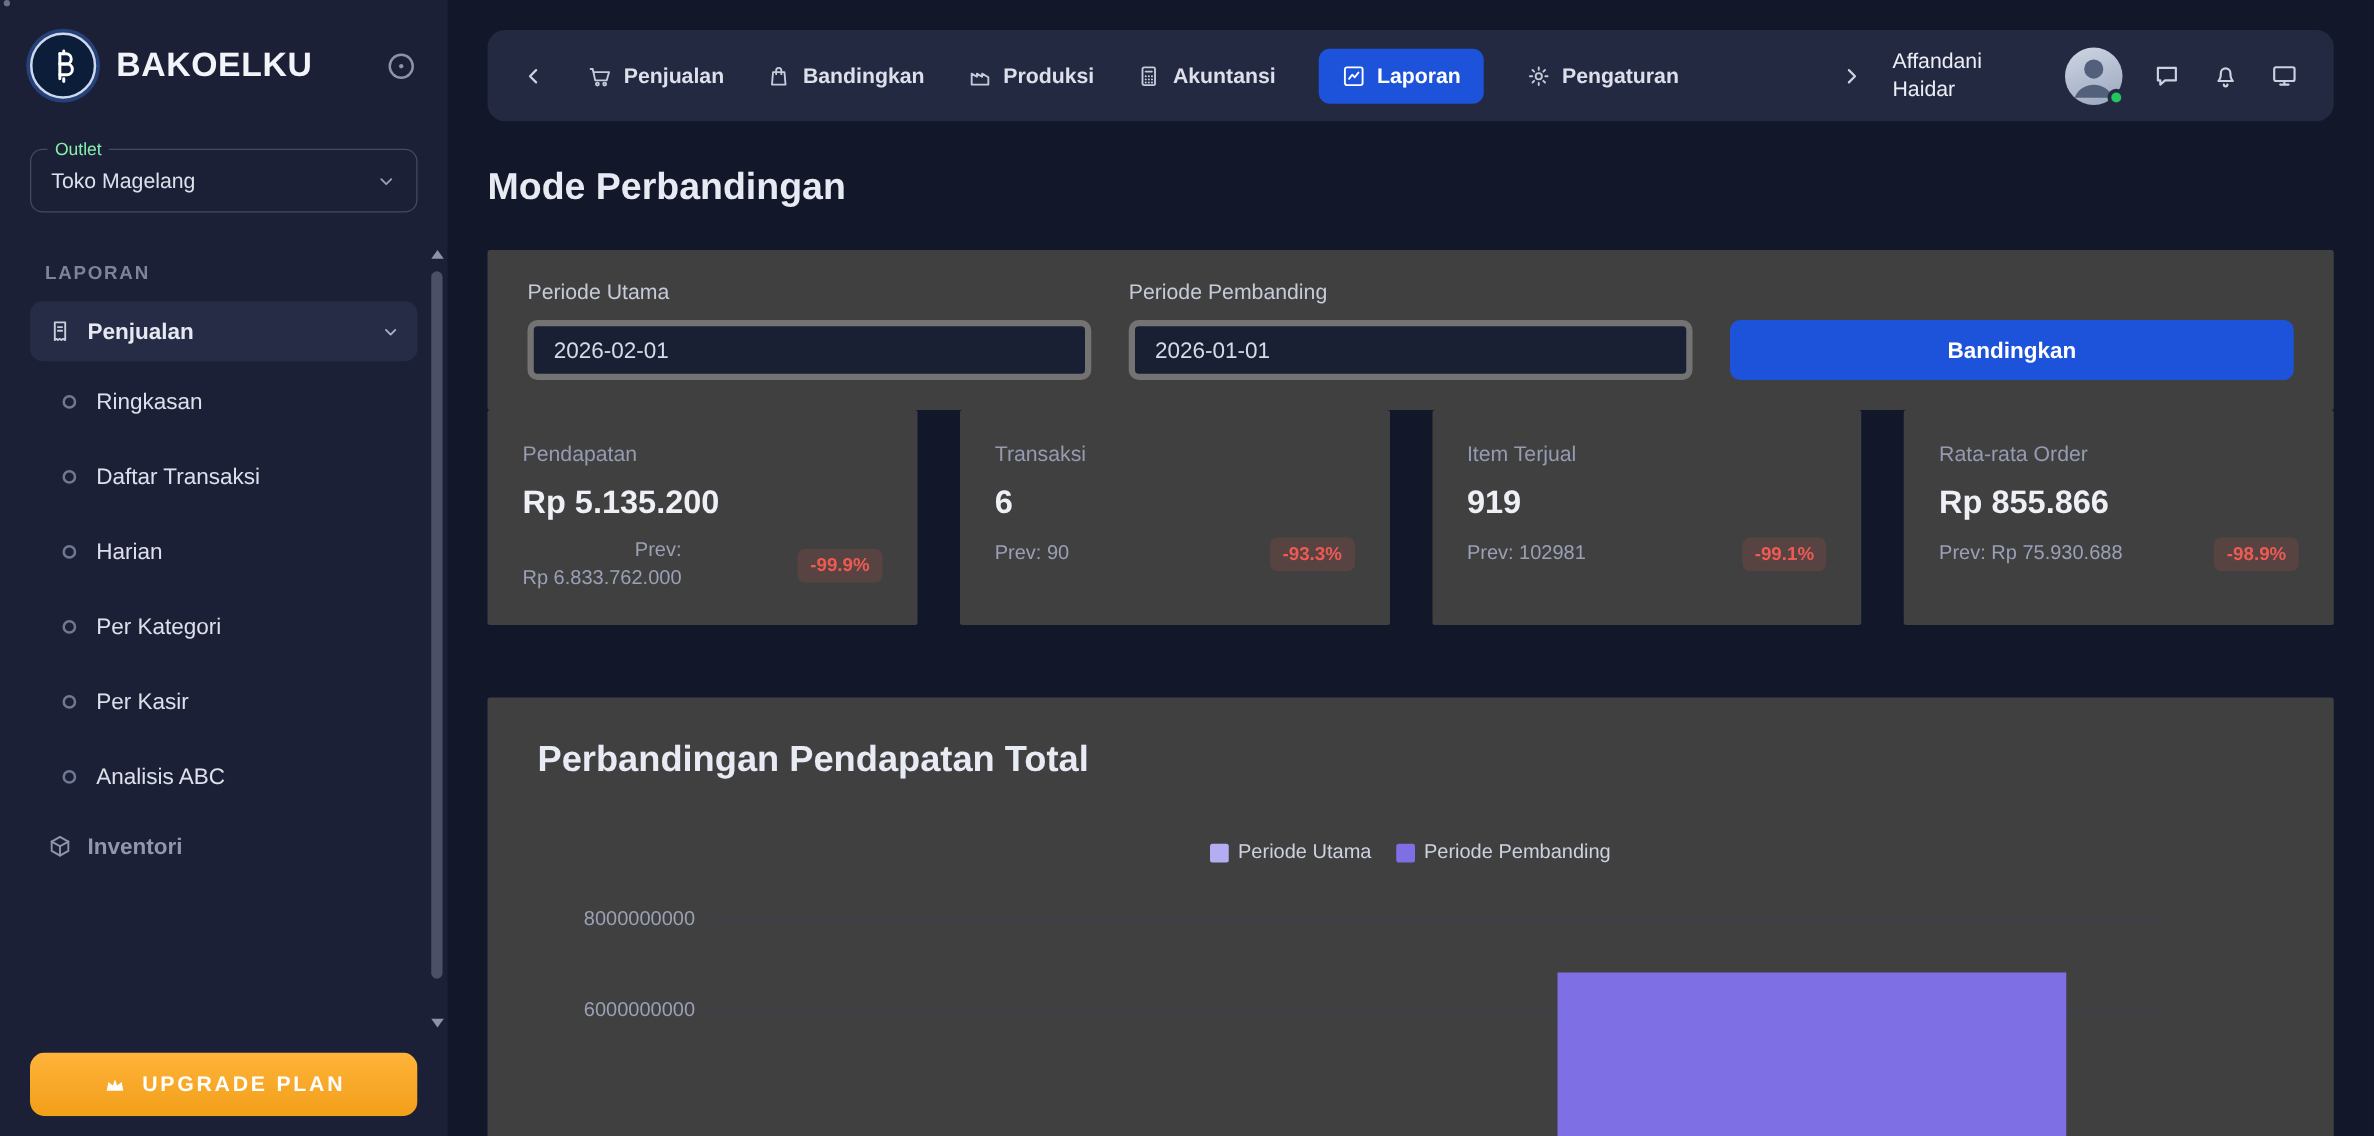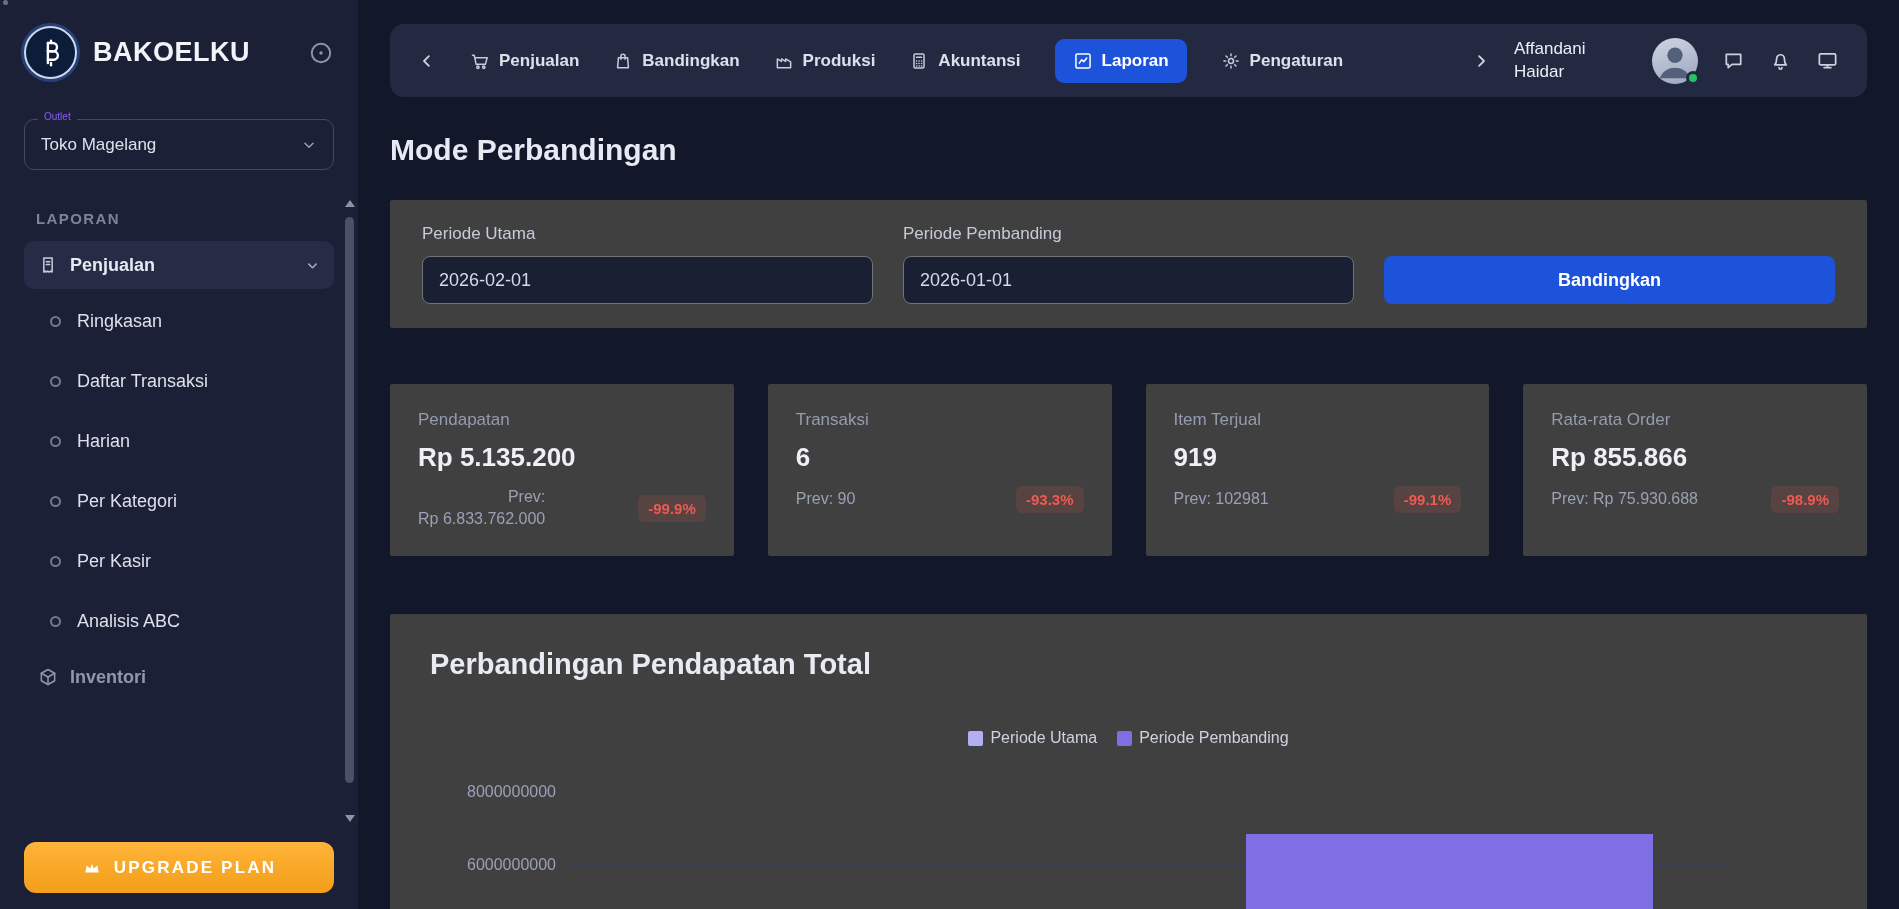--- a/index.html
+++ b/index.html
@@ -30,21 +30,21 @@
   .sidebar-toggle { margin-left: auto; color: #8d93a8; display: flex; cursor: pointer; }
   .sidebar-toggle svg { width: 26px; height: 26px; }
 
   .outlet {
     position: relative; margin-top: 40px; height: 51px;
     border: 1px solid #424a66; border-radius: 10px;
     display: flex; align-items: center; padding: 0 16px; cursor: pointer;
   }
   .outlet-label {
     position: absolute; top: -9px; left: 13px; background: #1b2036;
-    padding: 0 6px; font-size: 10px; color: #8b5cf6;
+    padding: 0 6px; font-size: 14px; color: #86efac;
   }
   .outlet-value { font-size: 17px; color: #dde1ec; }
   .outlet .chev { margin-left: auto; color: #9aa0b5; display: flex; }
   .outlet .chev svg { width: 16px; height: 16px; }
 
   .section-row { display: flex; align-items: center; margin-top: 40px; padding-left: 12px; }
   .section-dot { position: absolute; left: 3px; width: 5px; height: 5px; border-radius: 50%; background: #6a7088; }
   .section-title { font-size: 15px; font-weight: 700; letter-spacing: 1.4px; color: #7d8398; }
 
   .menu { margin-top: 14px; }
@@ -129,31 +129,31 @@
   .tool-icon svg { width: 23px; height: 23px; }
 
   .page-title { margin-top: 36px; font-size: 30px; font-weight: 700; color: #e8eaf3; }
 
   .card { background: #404040; border-radius: 2px; }
 
   .period-card { margin-top: 33px; padding: 24px 32px; display: flex; gap: 30px; align-items: flex-end; }
   .field { flex: 1; }
   .field label { display: block; font-size: 17px; color: #c6cbd9; margin-bottom: 12px; }
   .field input {
-    width: 100%; height: 48px; background: #1a2034; border: 1px solid #737373;
+    width: 100%; height: 48px; background: #1a2034; border: 5px solid #737373;
     border-radius: 8px; color: #d6dae6; font-size: 18px; padding: 0 16px;
     font-family: inherit; outline: none;
   }
   .compare-btn {
     flex: 1; height: 48px; border: none; border-radius: 8px;
     background: var(--accent-blue, #1d53da); color: #ffffff;
     font-size: 18px; font-weight: 700; font-family: inherit; cursor: pointer;
   }
 
-  .stats { margin-top: 56px; display: grid; grid-template-columns: repeat(4, 1fr); gap: 34px; }
+  .stats { display: grid; grid-template-columns: repeat(4, 1fr); gap: 34px; }
   .stat-card { height: 172px; padding: 26px 28px; }
   .stat-label { font-size: 17px; color: #959bb0; }
   .stat-value { margin-top: 12px; font-size: 26px; font-weight: 700; color: #eef0f6; }
   .prev-row { margin-top: 13px; display: flex; align-items: center; justify-content: space-between; gap: 8px; text-align: right; }
   .prev { font-size: 16px; color: #9aa0b5; line-height: 1.4; max-width: 172px; }
   .prev.two-line span { display: block; white-space: nowrap; }
   .badge {
     flex-shrink: 0; font-size: 15px; font-weight: 700; color: var(--negative-red, #ef5a52);
     background: rgba(238, 90, 82, .13); padding: 5px 10px; border-radius: 6px;
   }

